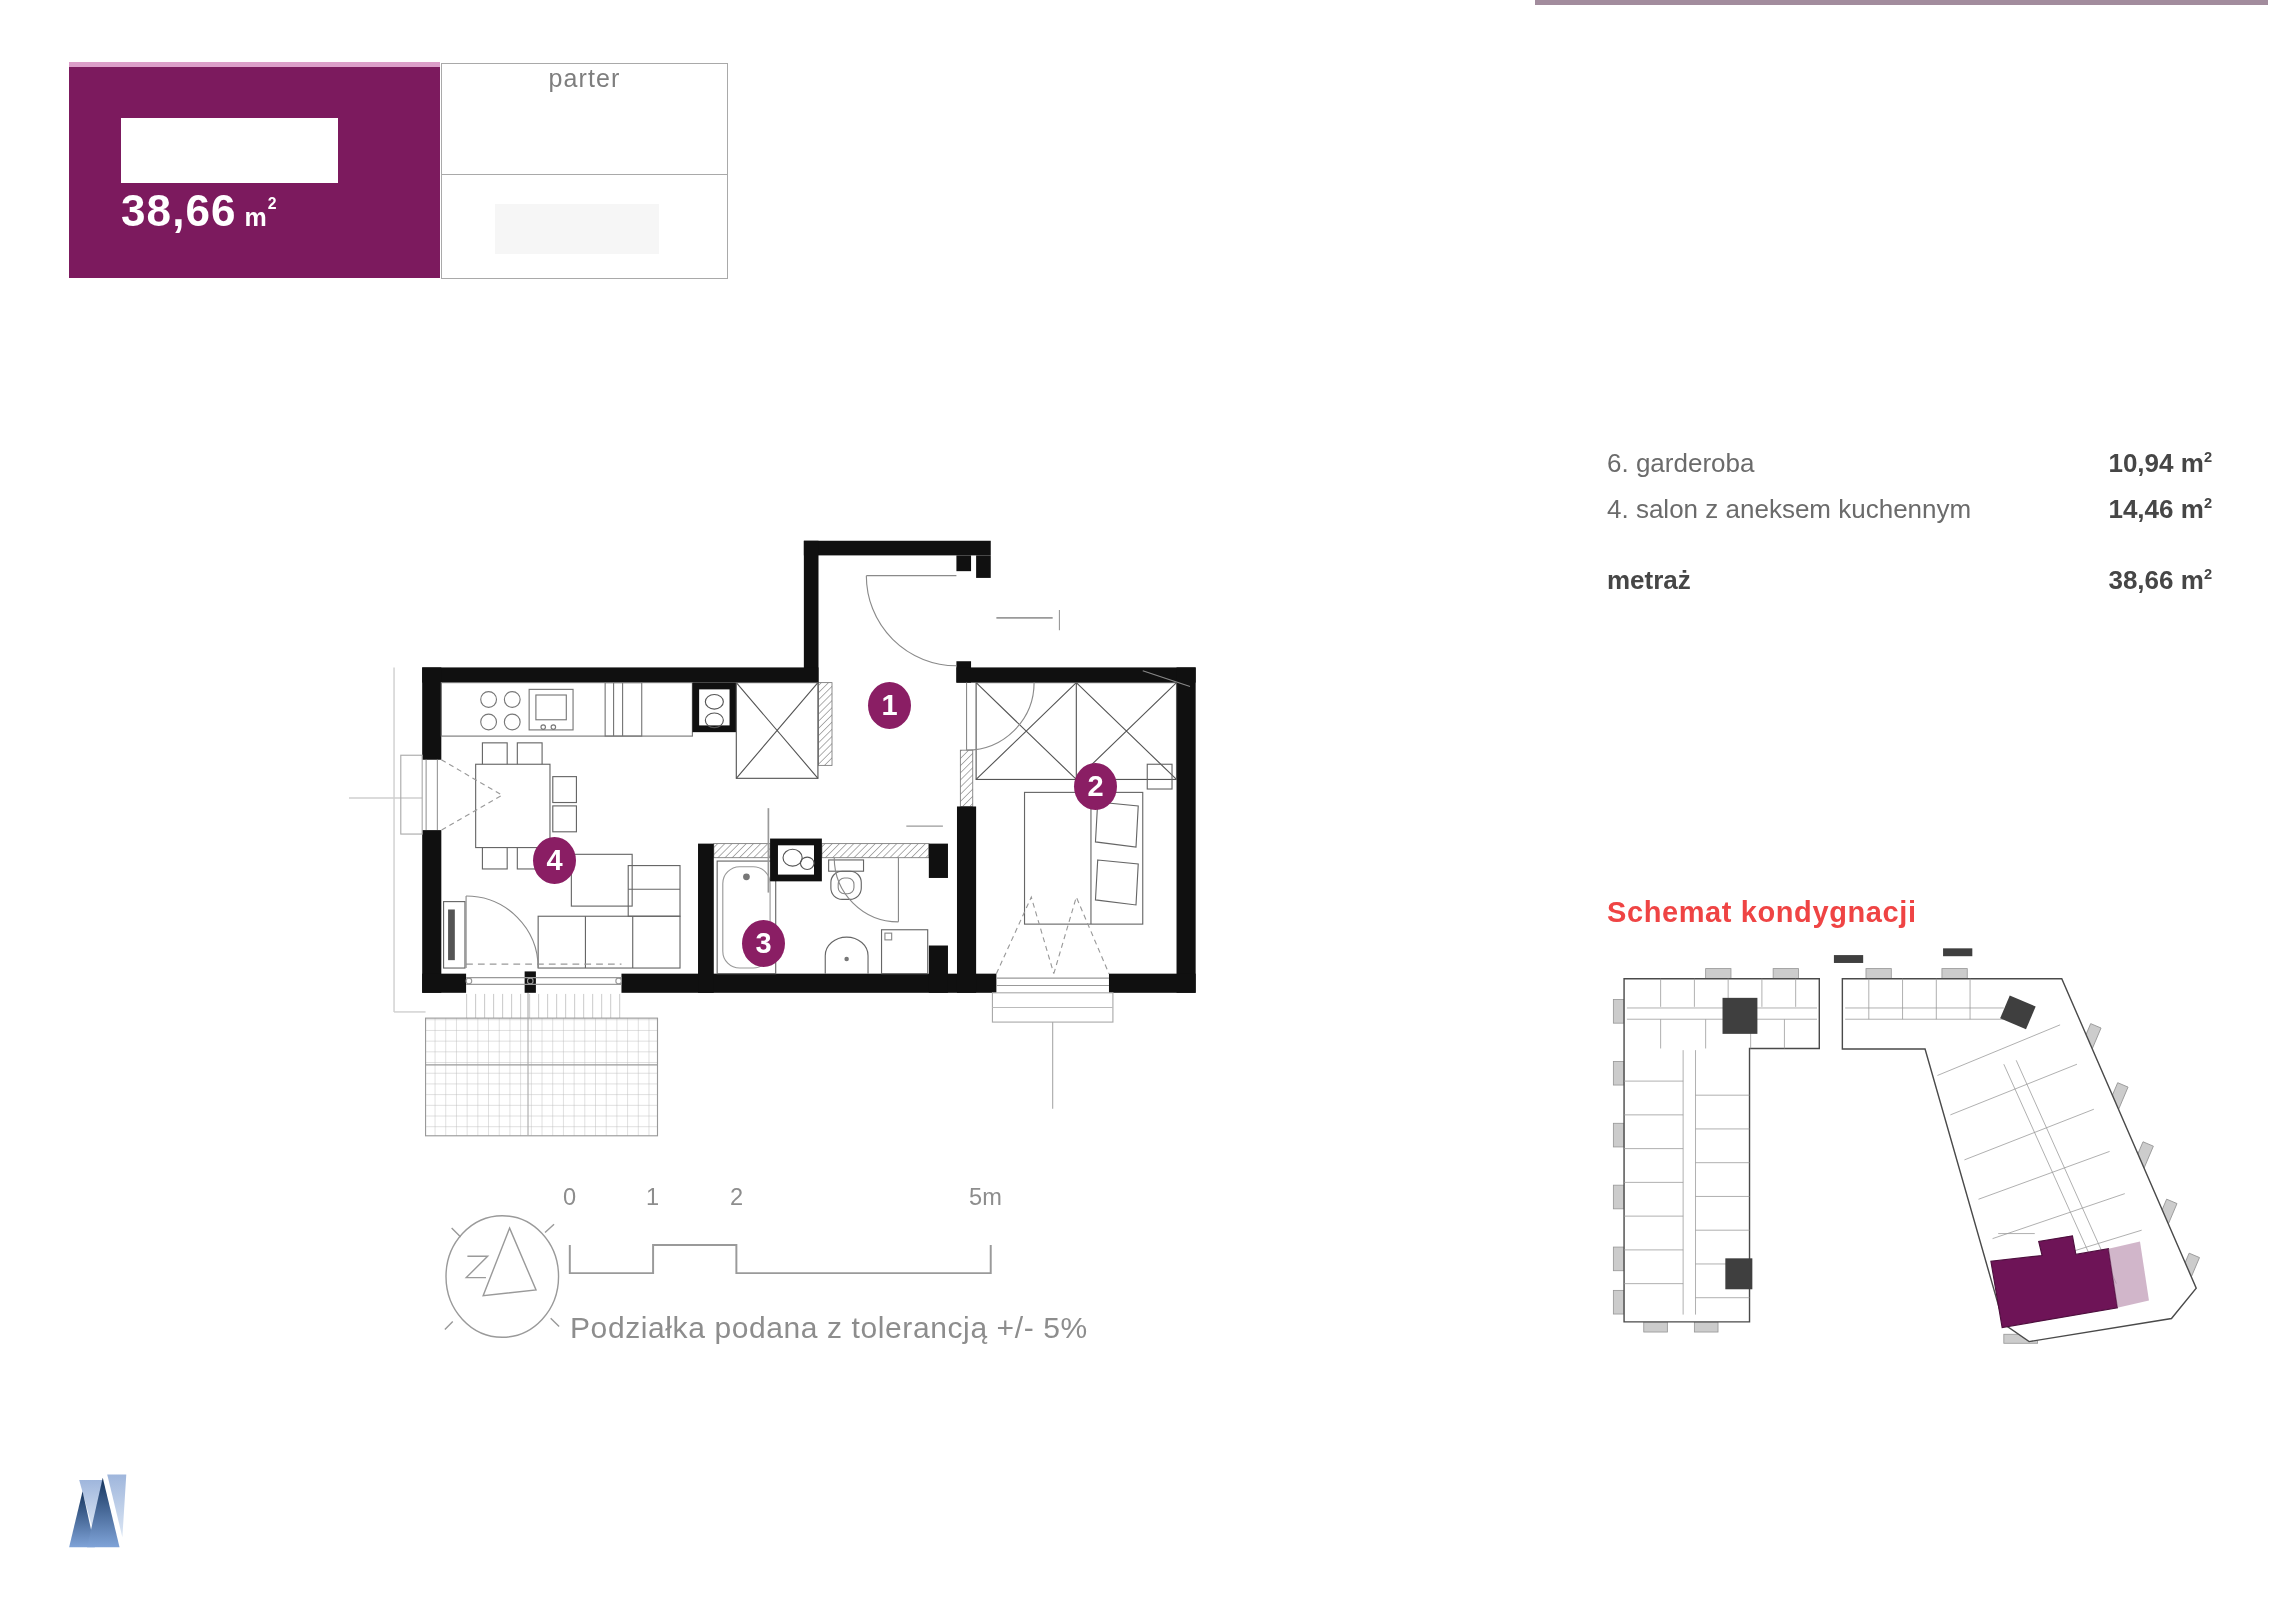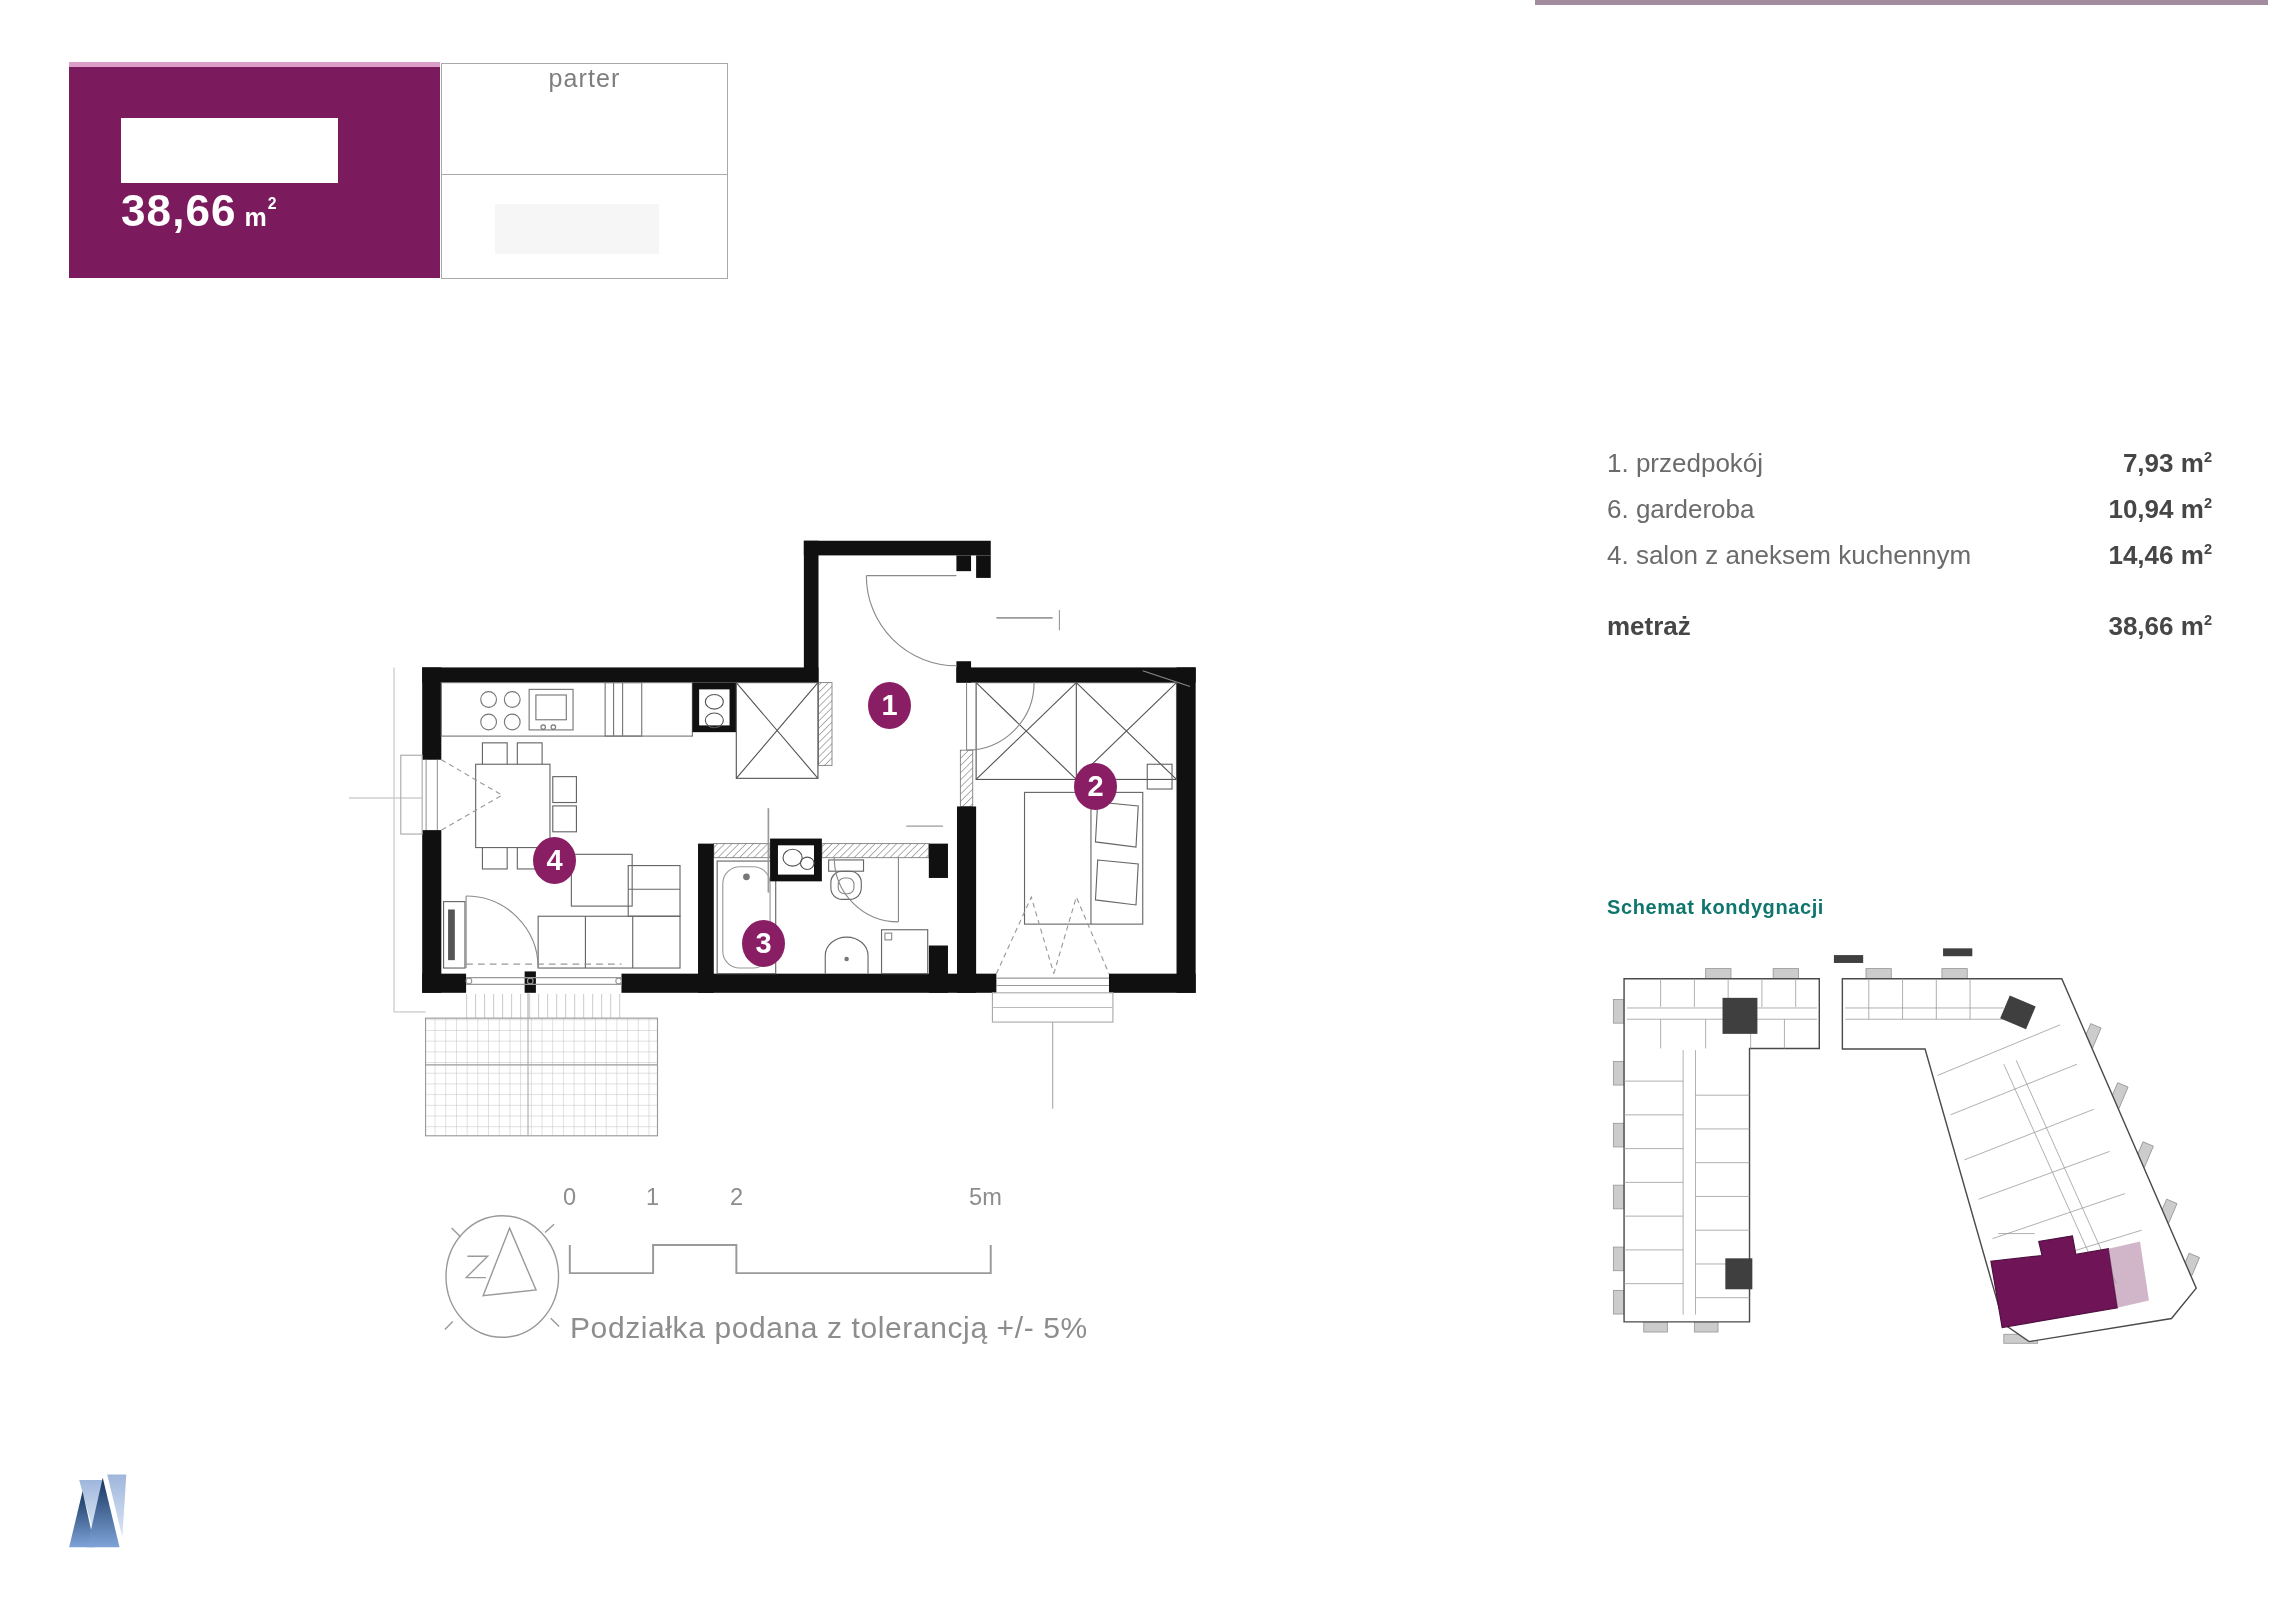--- a/index.html
+++ b/index.html
@@ -33,21 +33,21 @@
          font-size:29px;font-weight:bold;}
 
   
   .room-list{left:1607px;top:440px;width:605px;color:#6b6b6b;font-size:26px;}
   .room-row{height:46px;display:flex;justify-content:space-between;align-items:center;}
   .room-row .val{color:#464646;font-weight:bold;white-space:nowrap;}
   .room-row sup{font-size:14.6px;vertical-align:10px;}
   .room-row.total{margin-top:25px;}
   .room-row.total .lbl{color:#464646;font-weight:bold;}
 
-  .schemat-title{left:1607px;top:896px;font-size:20px;font-weight:bold;color:#0f766e;letter-spacing:0.6px;}
+  .schemat-title{left:1607px;top:896px;font-size:29px;font-weight:bold;color:#ef4444;letter-spacing:0.6px;}
 
   
   .tick{width:45px;text-align:center;font-size:23.6px;color:#8d8d8d;top:1184px;}
   .caption{left:570px;top:1311px;font-size:30px;color:#8d8d8d;letter-spacing:0.6px;}
 
   svg{display:block;}
 </style>
 </head>
 <body>
 
@@ -257,24 +257,20 @@
   <path d="M 252 92 V 142 H 400 V 92 H 548 V 142 H 1000 V 92" fill="none" stroke="#9a9a9a" stroke-width="3.5"></path>
 </svg>
 <div class="abs tick" style="left:547px;">0</div>
 <div class="abs tick" style="left:630px;">1</div>
 <div class="abs tick" style="left:714px;">2</div>
 <div class="abs tick" style="left:960px;width:51px;">5m</div>
 <div class="abs caption">Podziałka podana z tolerancją +/- 5%</div>
 
 <div class="abs room-list">
   <div class="room-row">
-    <span class="lbl">1. przedpokój</span>
-    <span class="val"><span>7,93</span>&nbsp;<span>m</span><sup>2</sup></span>
-  </div>
-  <div class="room-row">
     <span class="lbl">6. garderoba</span>
     <span class="val"><span>10,94</span>&nbsp;<span>m</span><sup>2</sup></span>
   </div>
   <div class="room-row">
     <span class="lbl">4. salon z aneksem kuchennym</span>
     <span class="val"><span>14,46</span>&nbsp;<span>m</span><sup>2</sup></span>
   </div>
   <div class="room-row total">
     <span class="lbl">metraż</span>
     <span class="val"><span>38,66</span>&nbsp;<span>m</span><sup>2</sup></span>

